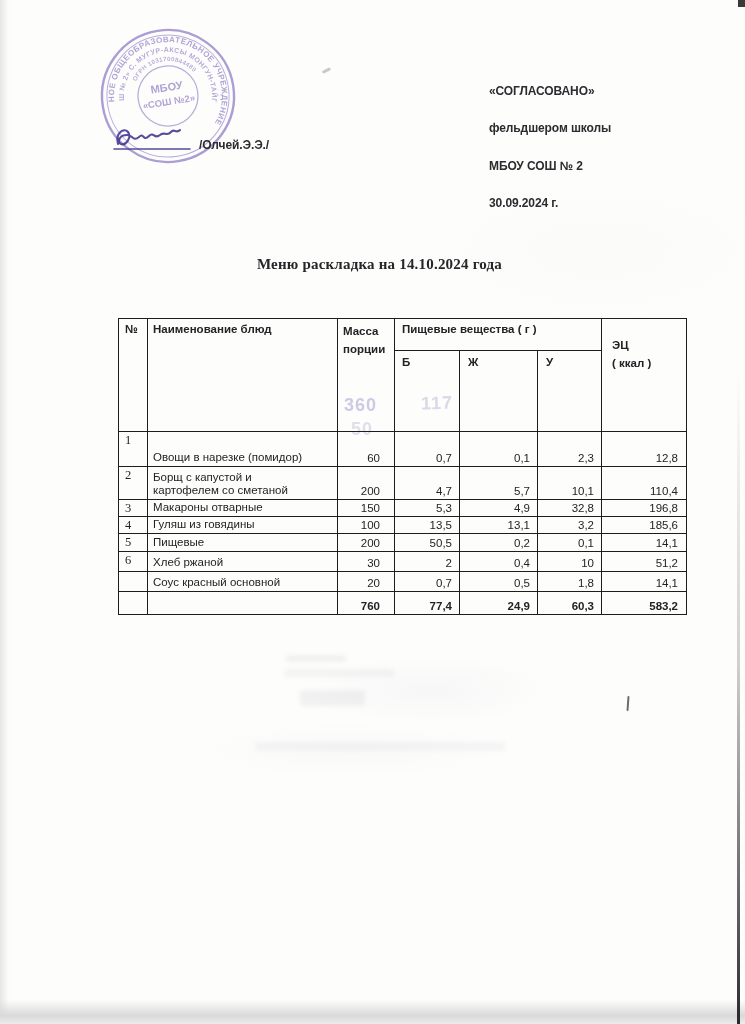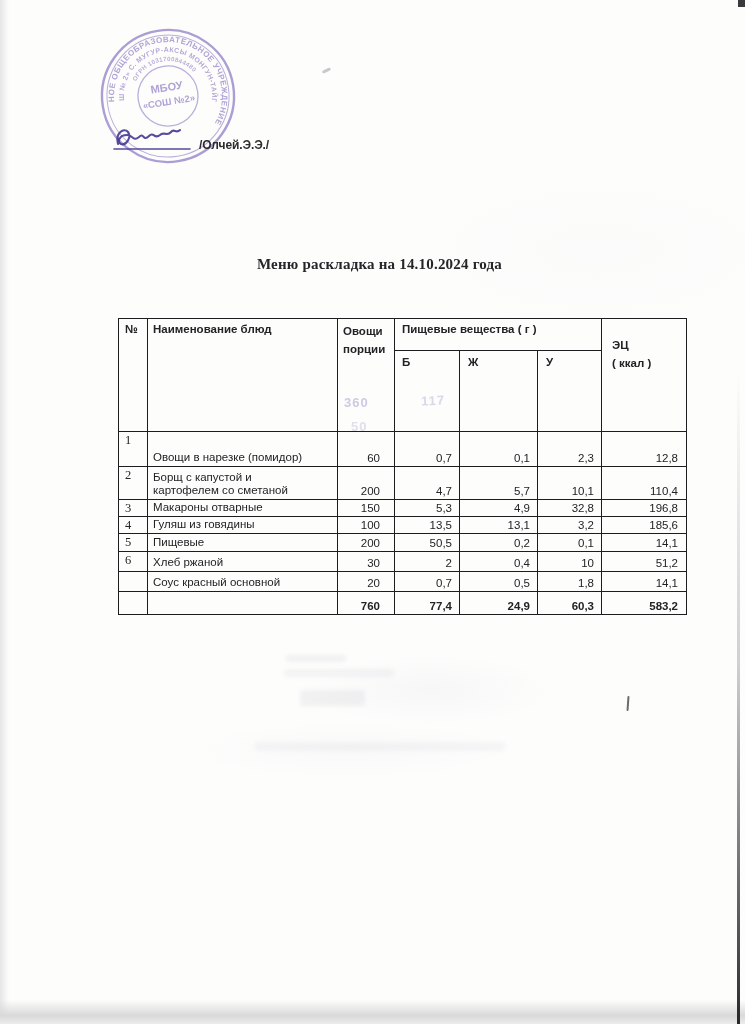--- a/index.html
+++ b/index.html
@@ -28,21 +28,21 @@
   .speck       { position:absolute; left:322px; top:69px; width:9px; height:3px;
                  background:#c9c9cd; transform:rotate(-25deg); border-radius:2px; }
 
   .smudge { position:absolute; background:rgba(160,162,175,0.13); filter:blur(2px); border-radius:3px; }
   .smudge.s1 { left:286px; top:655px; width:60px;  height:7px; }
   .smudge.s2 { left:284px; top:669px; width:110px; height:8px; opacity:.8; }
   .smudge.s3 { left:300px; top:690px; width:65px;  height:16px; }
   .smudge.s4 { left:255px; top:742px; width:250px; height:9px; opacity:.7; }
 
   .ghost { position:absolute; font-weight:bold; color:rgba(165,160,205,0.55);
-           font-size:13px; letter-spacing:1px; }
+           font-size:18px; letter-spacing:1px; }
   .ghost.g1 { left:344px; top:395px; }
   .ghost.g2 { left:421px; top:393px; transform:rotate(-2deg); color:rgba(165,160,205,0.40); }
   .ghost.g3 { left:351px; top:419px; color:rgba(170,168,210,0.35); }
 
   
   .stamp { position:absolute; left:97px; top:25px; width:142px; height:142px;
            transform:rotate(-9deg); opacity:.85; }
   .stamp text { fill:#8d79c4; font-family:"Liberation Sans", sans-serif; }
 
   
@@ -118,20 +118,26 @@
   <div class="sig-row left">
     <svg width="84" height="30" viewBox="0 0 84 30">
       <g fill="none" stroke="#483c94" stroke-width="2.1" stroke-linecap="round" opacity="0.92">
         <path d="M6,20 C3,9 12,3 16,8 C20,13 14,22 9,20 C5,18 7,11 15,11 C21,11 21,18 27,13 C32,8 31,18 37,12 C42,7 42,16 48,11 C52,7 55,13 59,8 C62,4 64,10 68,6"></path>
         <path d="M2,25 L78,25" stroke-width="1.6"></path>
       </g>
     </svg>
     <span class="sig-name">/Олчей.Э.Э./</span>
   </div>
 
+  <div class="approval right">
+    <div>«СОГЛАСОВАНО»</div>
+    <div>фельдшером школы</div>
+    <div>МБОУ СОШ № 2</div>
+    <div>30.09.2024 г.</div>
+  </div>
 
   <div class="doc-title">Меню  раскладка на 14.10.2024 года</div>
 
   <div class="ghost g1">360</div>
   <div class="ghost g2">117</div>
   <div class="ghost g3">50</div>
 
   <table class="menu-table">
     <colgroup>
       <col style="width:29px">
@@ -139,21 +145,21 @@
         <col style="width:57px">
       <col style="width:65px">
         <col style="width:78px">
         <col style="width:64px">
         <col style="width:85px">
     </colgroup>
     <tbody>
       <tr class="hdr1">
         <th class="h-num" rowspan="2">№</th>
         <th class="h-dish" rowspan="2">Наименование блюд</th>
-        <th class="h-mass" rowspan="2">Овощи порции</th>
+        <th class="h-mass" rowspan="2">Масса порции</th>
         <th class="h-group" colspan="3">Пищевые вещества ( г )</th>
         <th class="h-energy" rowspan="2">ЭЦ
 ( ккал )</th>
       </tr>
       <tr class="hdr2">
         <th class="h-b">Б</th>
         <th class="h-zh">Ж</th>
         <th class="h-u">У</th>
       </tr>
 

